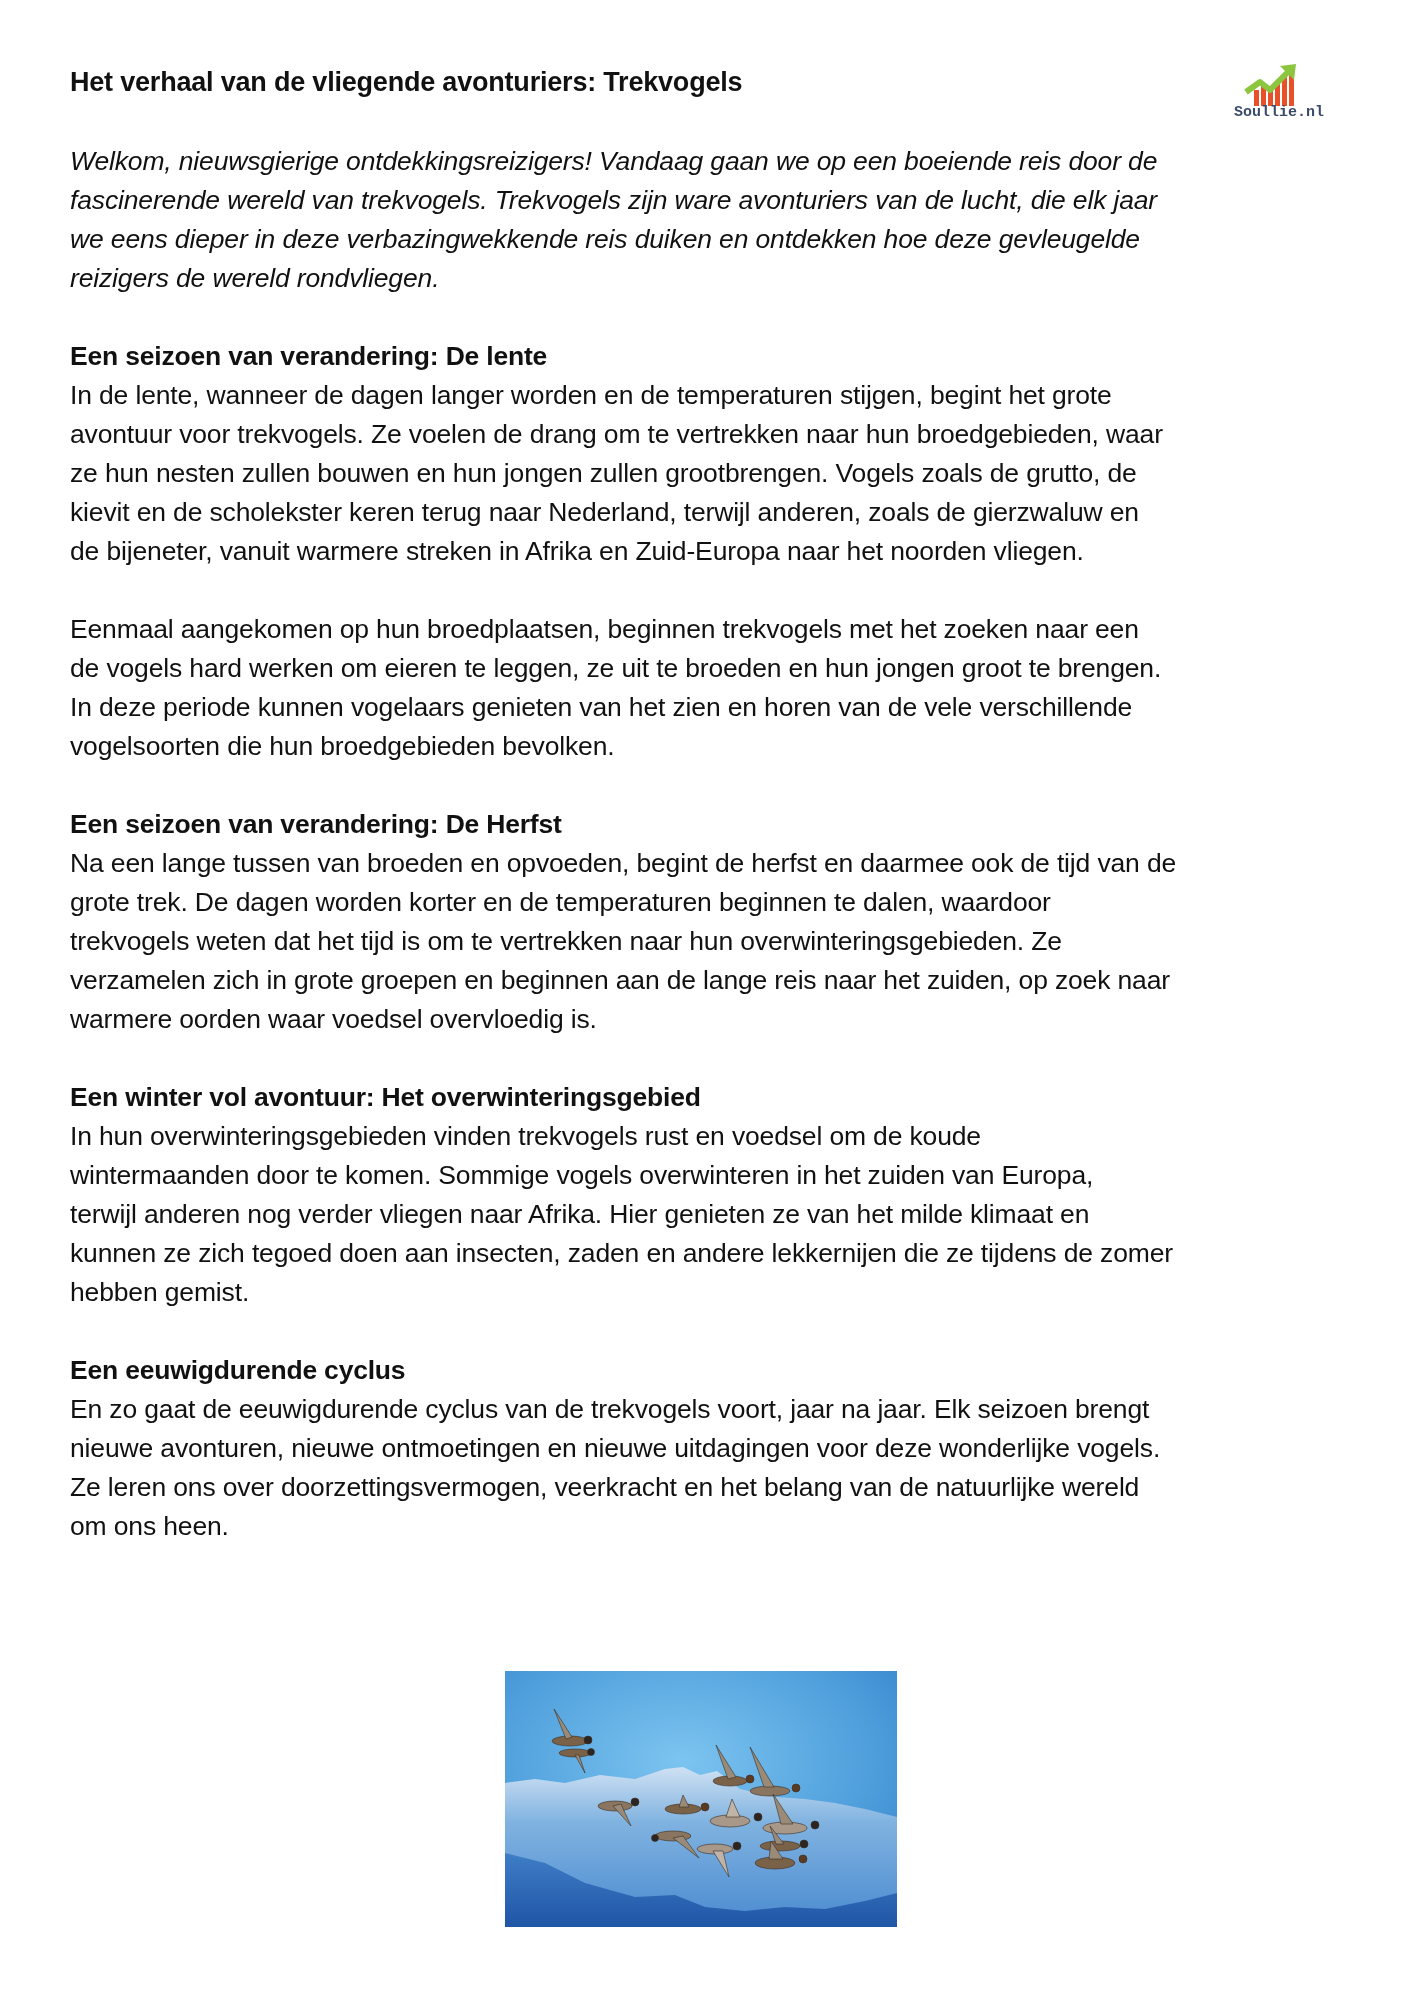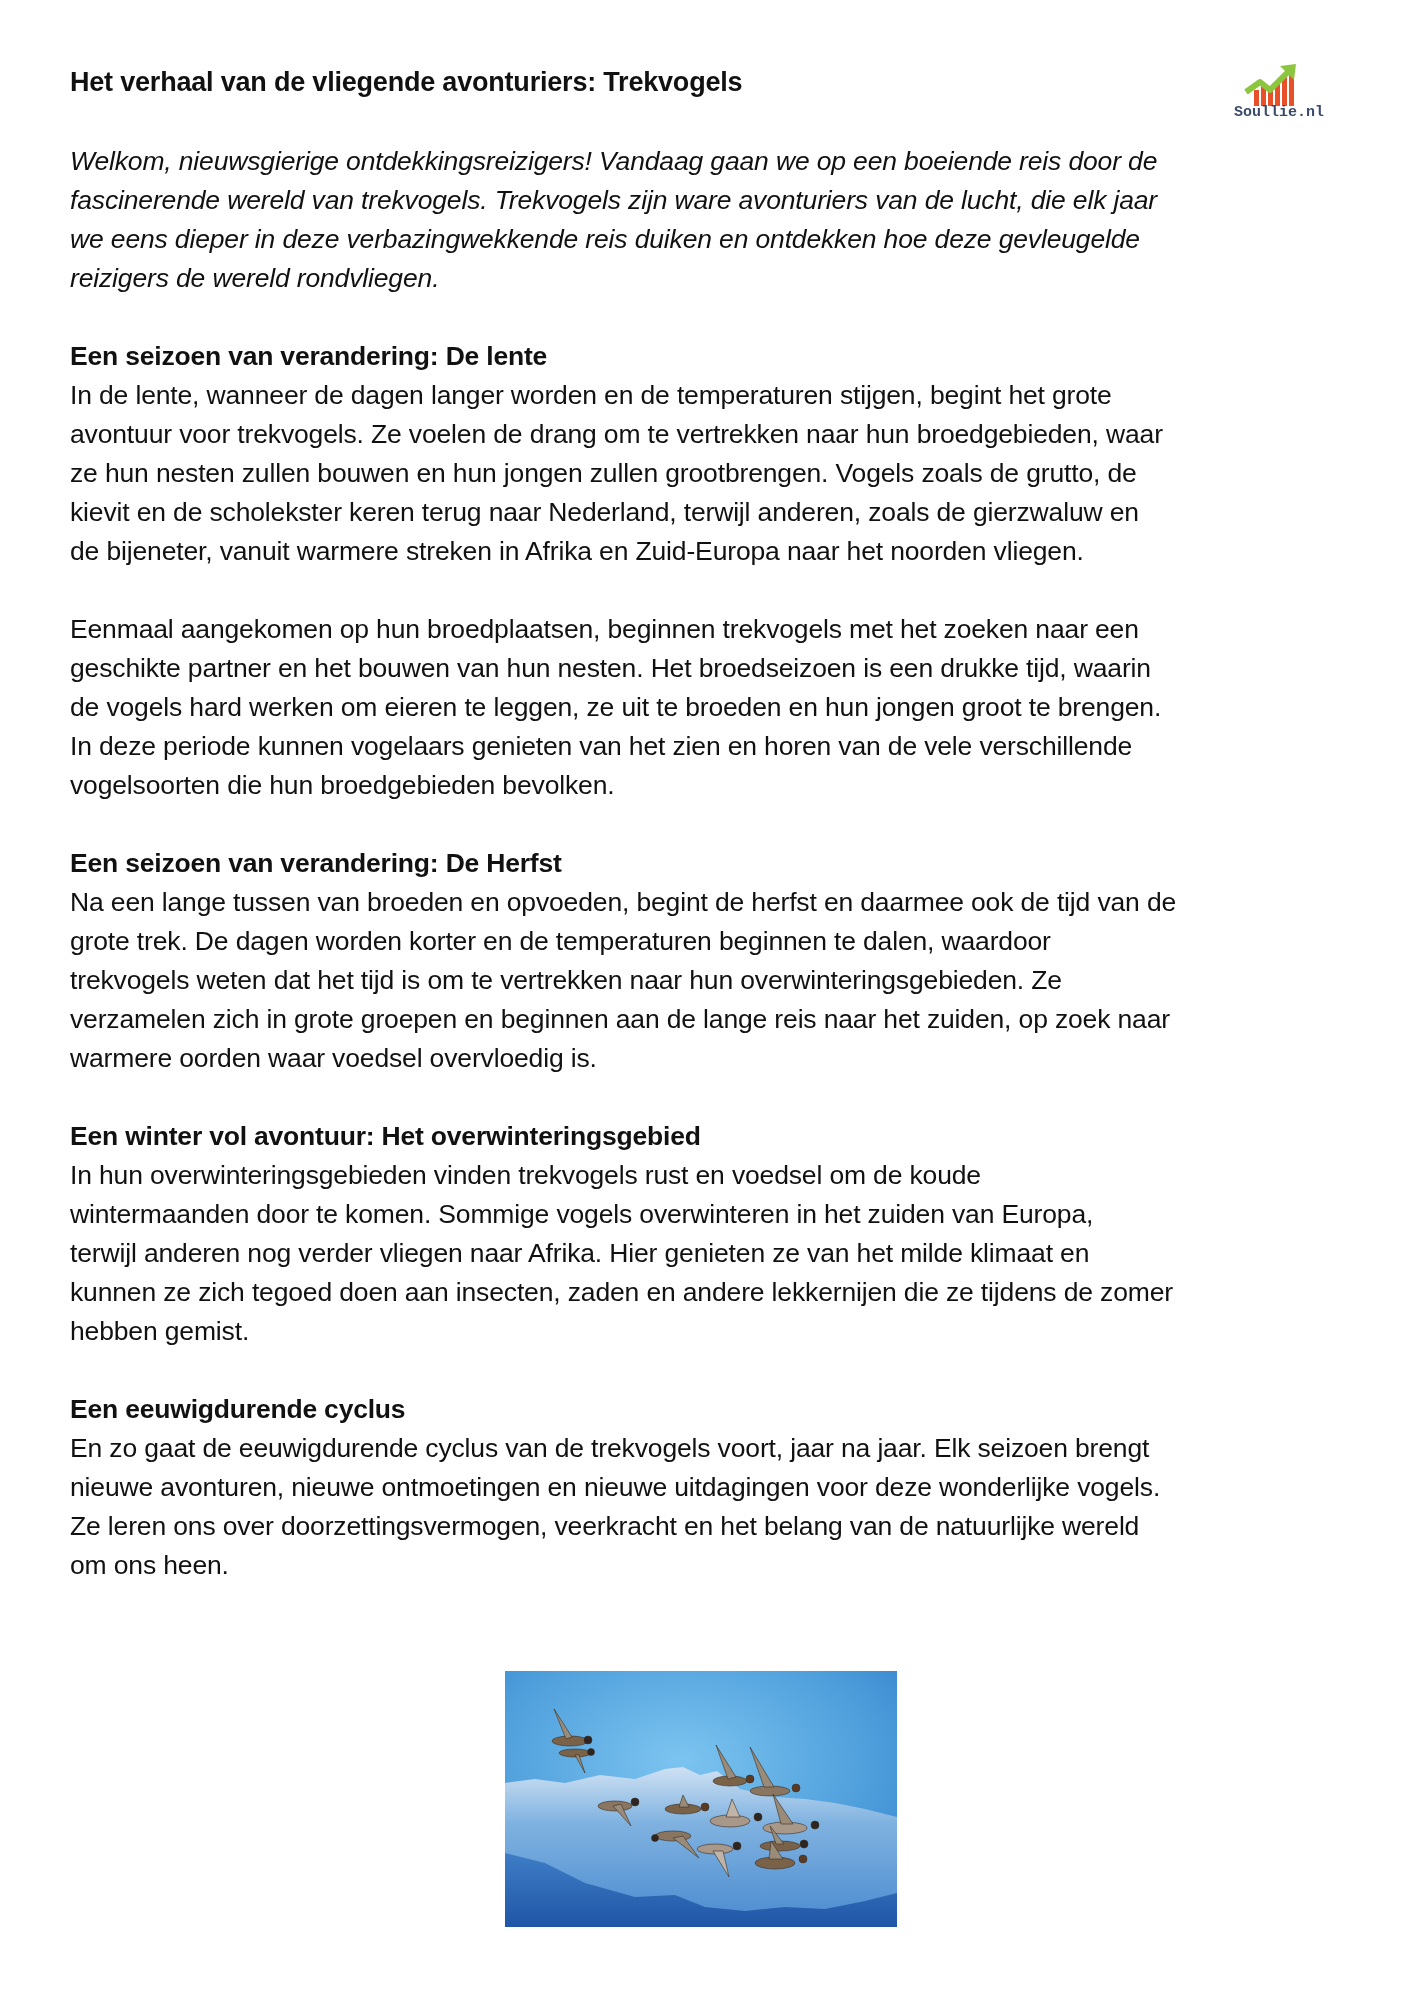--- a/index.html
+++ b/index.html
@@ -66,21 +66,20 @@
     <h2>Een seizoen van verandering: De lente</h2>
     <p class="body">In de lente, wanneer de dagen langer worden en de temperaturen stijgen, begint het grote</p>
     <p class="body">avontuur voor trekvogels. Ze voelen de drang om te vertrekken naar hun broedgebieden, waar</p>
     <p class="body">ze hun nesten zullen bouwen en hun jongen zullen grootbrengen. Vogels zoals de grutto, de</p>
     <p class="body">kievit en de scholekster keren terug naar Nederland, terwijl anderen, zoals de gierzwaluw en</p>
     <p class="body">de bijeneter, vanuit warmere streken in Afrika en Zuid-Europa naar het noorden vliegen.</p>
   </div>
 
   <div class="section">
     <p class="body">Eenmaal aangekomen op hun broedplaatsen, beginnen trekvogels met het zoeken naar een</p>
-    <p class="body">geschikte partner en het bouwen van hun nesten. Het broedseizoen is een drukke tijd, waarin</p>
     <p class="body">de vogels hard werken om eieren te leggen, ze uit te broeden en hun jongen groot te brengen.</p>
     <p class="body">In deze periode kunnen vogelaars genieten van het zien en horen van de vele verschillende</p>
     <p class="body">vogelsoorten die hun broedgebieden bevolken.</p>
   </div>
 
   <div class="section">
     <h2>Een seizoen van verandering: De Herfst</h2>
     <p class="body">Na een lange tussen van broeden en opvoeden, begint de herfst en daarmee ook de tijd van de</p>
     <p class="body">grote trek. De dagen worden korter en de temperaturen beginnen te dalen, waardoor</p>
     <p class="body">trekvogels weten dat het tijd is om te vertrekken naar hun overwinteringsgebieden. Ze</p>

